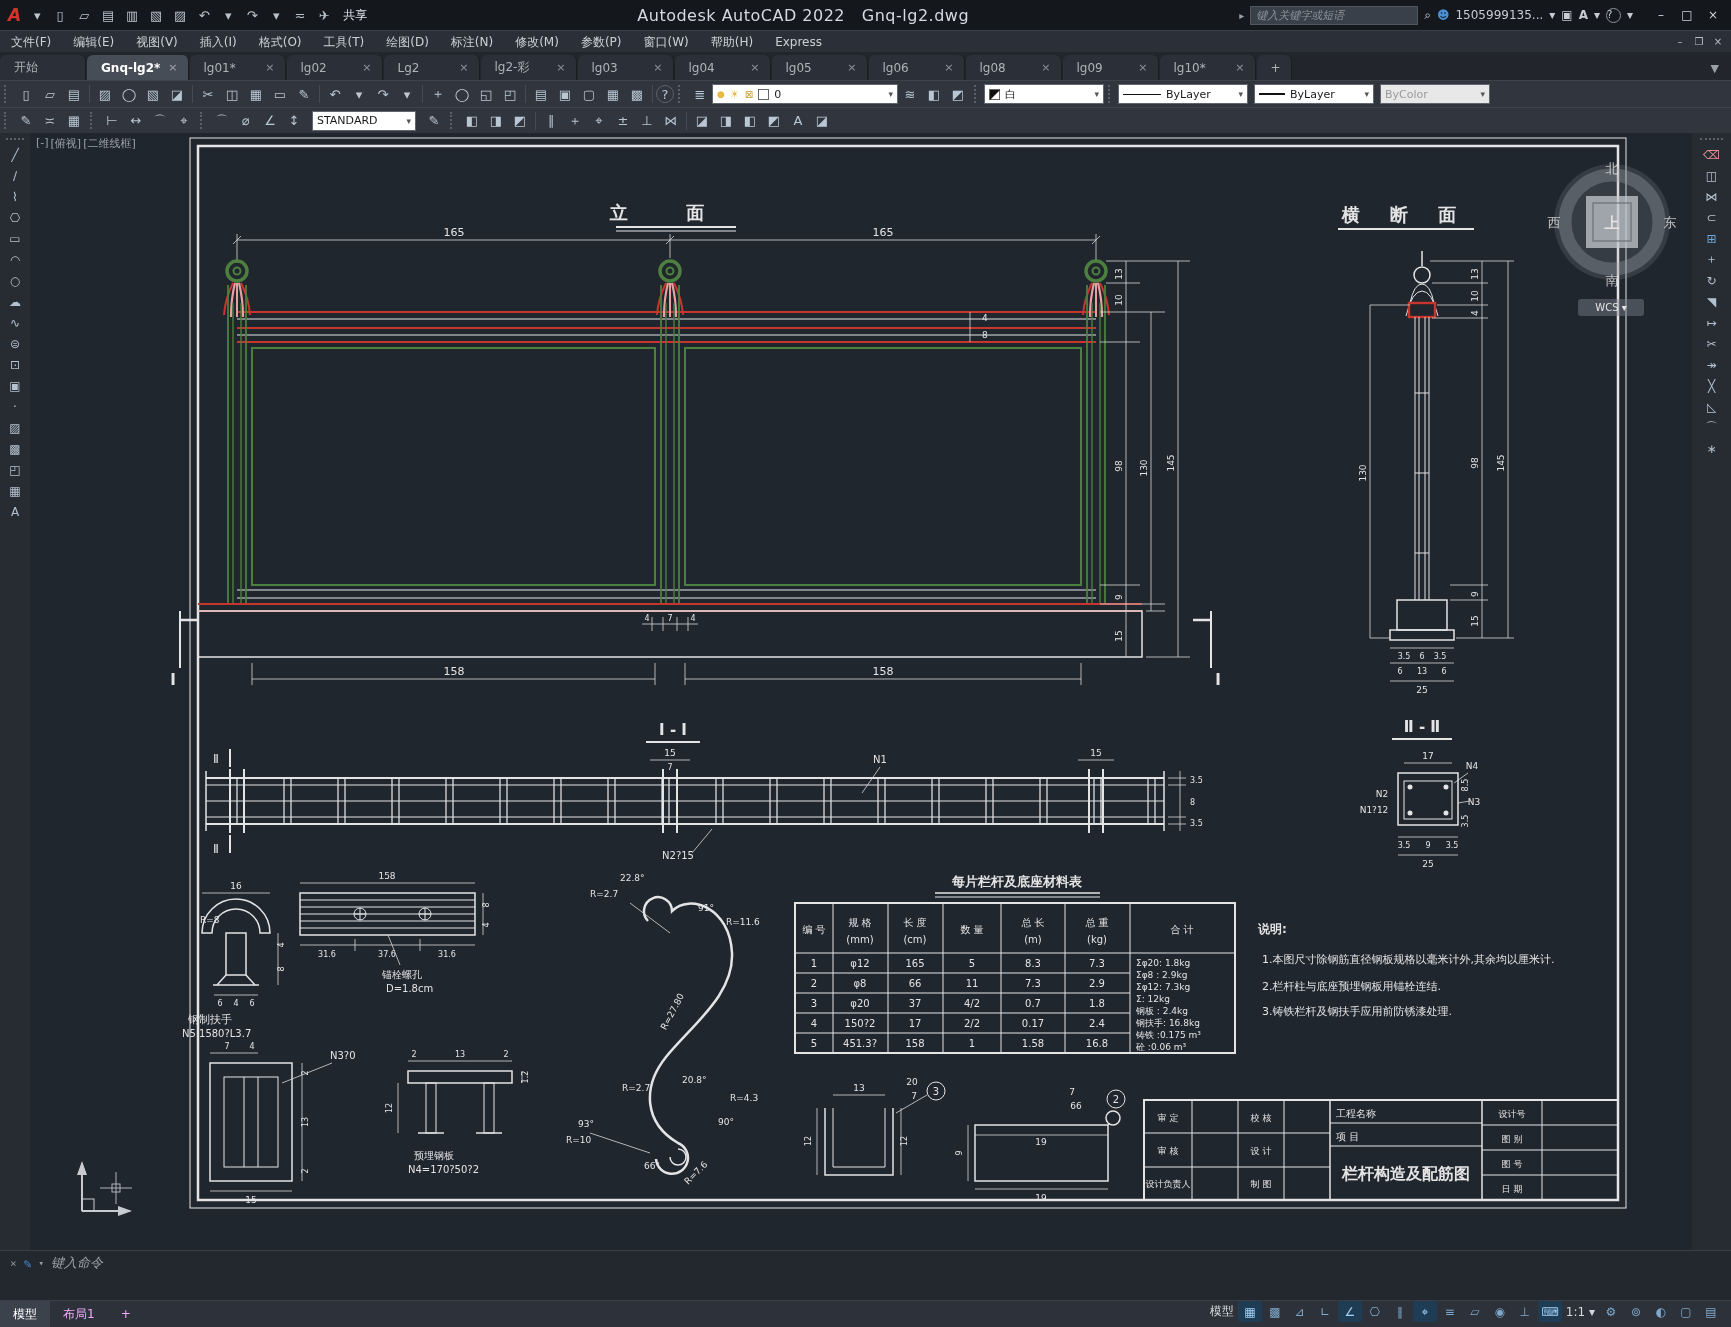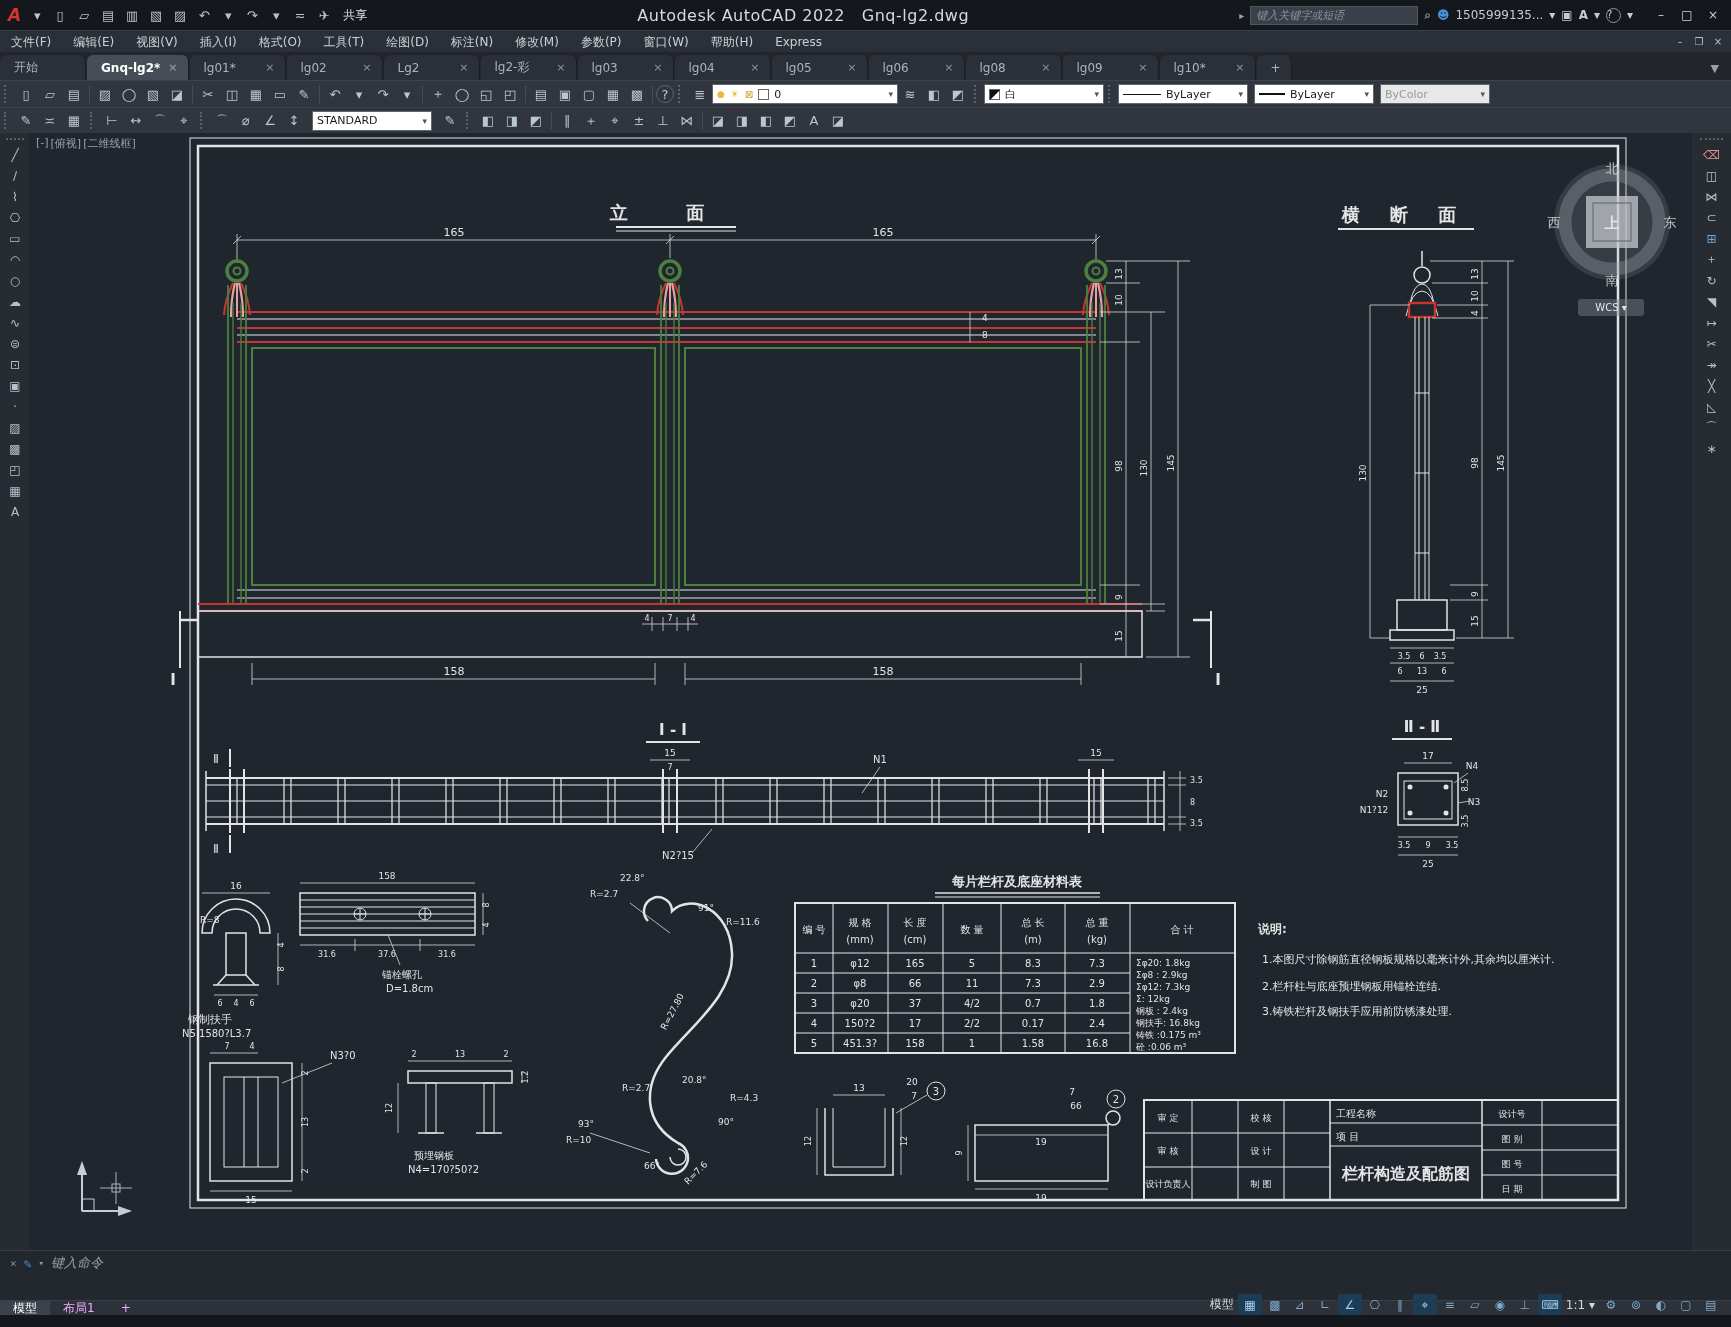--- a/index.html
+++ b/index.html
@@ -45,21 +45,21 @@
   .sidetools.right { width:39px; }
   .vgrip { width:60%; border-top:2px dotted #5a616b; margin:3px 0 4px; }
   .stbtn { width:24px; height:21px; display:flex; align-items:center; justify-content:center; color:#b4c1cf; font-size:12px; }
   .canvas { flex:1; position:relative; background:#20262e; }
   .vplabel { position:absolute; left:6px; top:3px; color:#9aa0a8; font-size:11px; z-index:5; display:flex; gap:2px; }
   .cmdline { height:50px; background:#23272e; border-top:1px solid #3a3f47; color:#d8dbe0; font-family:"DejaVu Sans Mono","Liberation Mono",monospace; }
   .cmd-hist { height:26px; display:flex; align-items:center; padding-left:34px; font-size:13px; }
   .cmd-prompt { height:24px; display:flex; align-items:center; gap:7px; padding-left:10px; font-size:13px; color:#9aa0a8; }
   .cmd-prompt .pen { color:#4a90d9; font-size:13px; }
   .cmd-x { color:#8d939b; font-size:11px; }
-  .statusbar { height:15px; background:#2d323a; display:flex; align-items:flex-end; border-top:1px solid #3a3f47; }
+  .statusbar { height:27px; background:#2d323a; display:flex; align-items:flex-start; border-top:1px solid #3a3f47; }
   .ltabs { display:flex; align-items:center; height:100%; }
   .ltab { padding:0 13px; height:100%; display:flex; align-items:center; font-size:12px; color:#f0abfc; }
   .ltab.on { background:#3c424c; color:#fff; }
   .sb-right { margin-left:auto; display:flex; align-items:center; gap:1px; padding-right:8px; }
   .sbtn { min-width:24px; height:21px; display:flex; align-items:center; justify-content:center; color:#7fa9cc; font-size:12px; padding:0 3px; border-radius:2px; }
   .sbtn.txt { color:#d4d8dd; font-size:12px; }
   .sbtn.on { color:#9fd0f5; background:#1f3c55; }
   
   [data-icon="new"]::before{content:"▯"} [data-icon="open"]::before{content:"▱"}
   [data-icon="save"]::before{content:"▤"} [data-icon="saveas"]::before{content:"▥"}
@@ -323,21 +323,21 @@
   <span class="grip"></span>
   <span class="tbtn" data-icon="dim1"></span>
   <span class="tbtn" data-icon="dim6"></span>
   <span class="tbtn" data-icon="dim4"></span>
   <span class="tbtn" data-icon="dim12"></span>
   <span class="grip"></span>
   <span class="tbtn" data-icon="dim4"></span>
   <span class="tbtn" data-icon="dim2"></span>
   <span class="tbtn" data-icon="dim3"></span>
   <span class="tbtn" data-icon="dim5"></span>
-  <div class="combo" style="width:120px;margin:0 6px">
+  <div class="combo" style="width:104px;margin:0 6px">
     <span>STANDARD</span>
     <span class="dd">▾</span>
   </div>
   <span class="tbtn" data-icon="markup"></span>
   <span class="grip"></span>
   <span class="tbtn" data-icon="view1"></span>
   <span class="tbtn" data-icon="view2"></span>
   <span class="tbtn" data-icon="view3"></span>
   <span class="tsep"></span>
   <span class="tbtn" data-icon="dim9"></span>

